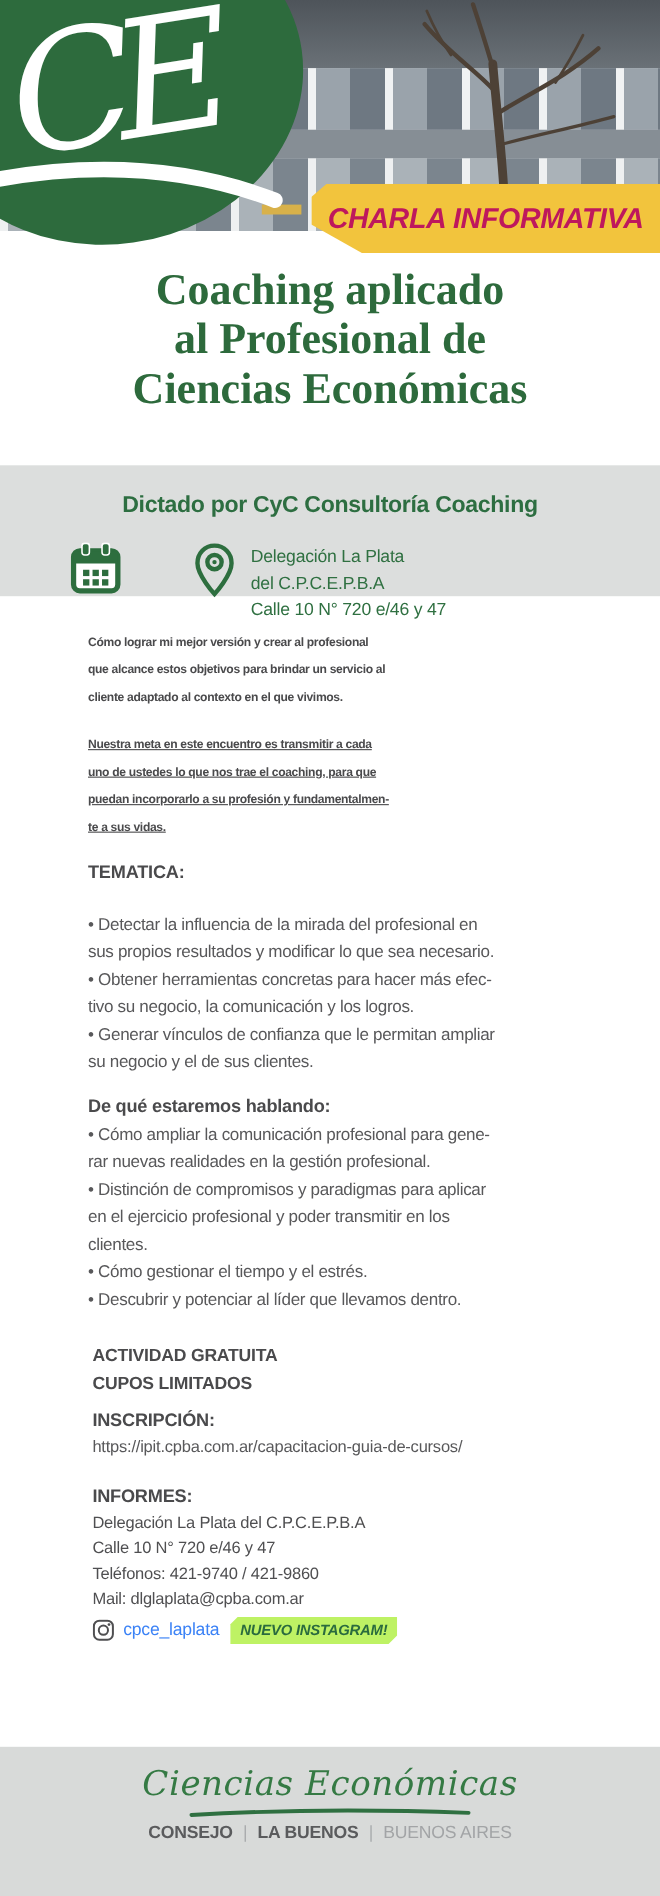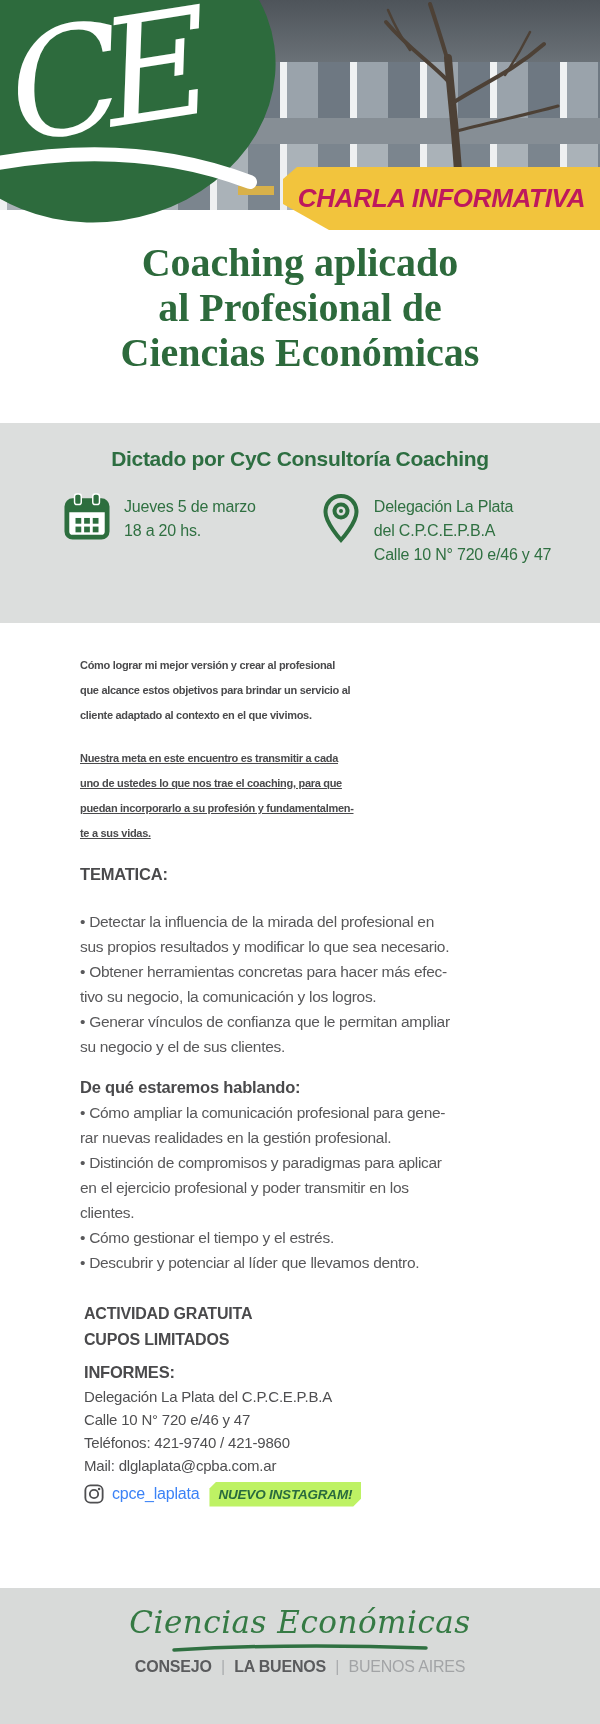--- a/index.html
+++ b/index.html
@@ -24,21 +24,21 @@
   .badge { position:absolute; top:167px; right:0; width:317px; height:63px;
     background:#f2c43d; display:flex; align-items:center; justify-content:center;
     clip-path:polygon(14px 0, 100% 0, 100% 100%, 46px 100%, 0 calc(100% - 26px), 0 12px); }
   .badge span { font-style:italic; font-weight:bold; font-size:26px; letter-spacing:-0.3px; color:#be185d; }
 
   
   .title { margin-top:8px; text-align:center; font-family:"Liberation Serif","DejaVu Serif",serif;
     font-size:40px; line-height:45px; color:#2d6a3c; white-space:pre-line; }
 
   
-  .panel { position:relative; margin-top:48px; height:200px; background:#dcdedd; }
+  .panel { position:relative; margin-top:48px; height:119px; background:#dcdedd; }
   .panel-heading { padding-top:24px; text-align:center; font-weight:bold; font-size:21px;
     letter-spacing:-0.3px; color:#2d6e41; }
   .panel-row { position:absolute; top:70px; left:64px; display:flex; }
   .panel-item { display:flex; align-items:flex-start; }
   .panel-item + .panel-item { margin-left:66px; }
   .panel-icon { flex:0 0 auto; }
   .panel-text { margin-left:14px; font-size:16px; line-height:24px; letter-spacing:-0.2px;
     color:#2f7041; white-space:pre-line; margin-top:2px; }
 
   
@@ -128,22 +128,20 @@
           <rect x="30" y="1" width="7" height="11" rx="2.5" fill="#2d6e3e" stroke="#ffffff" stroke-width="1.5"></rect>
           <g fill="#2d6e3e">
             <rect x="12" y="26" width="6" height="6"></rect>
               <rect x="21" y="26" width="6" height="6"></rect>
               <rect x="30" y="26" width="6" height="6"></rect>
             <rect x="12" y="35" width="6" height="6"></rect>
               <rect x="21" y="35" width="6" height="6"></rect>
               <rect x="30" y="35" width="6" height="6"></rect>
           </g>
         </svg>
-        <div class="panel-text lines">Jueves 5 de marzo
-18 a 20 hs.</div>
       </div>
       <div class="panel-item">
         <svg class="panel-icon" width="38" height="52" viewBox="0 0 38 52">
           <path d="M19 3 C10 3 3.5 10 3.5 19 c0 11 15.5 28 15.5 28 s15.5-17 15.5-28 C34.5 10 28 3 19 3 z" fill="none" stroke="#2d6e3e" stroke-width="4"></path>
           <circle cx="19" cy="18" r="6.5" fill="none" stroke="#2d6e3e" stroke-width="4"></circle>
           <circle cx="19" cy="18" r="2" fill="#2d6e3e"></circle>
         </svg>
         <div class="panel-text lines">Delegación La Plata
 del C.P.C.E.P.B.A
 Calle 10 N° 720 e/46 y 47</div>
@@ -178,20 +176,24 @@
 • Distinción de compromisos y paradigmas para aplicar
 en el ejercicio profesional y poder transmitir en los
 clientes.
 • Cómo gestionar el tiempo y el estrés.
 • Descubrir y potenciar al líder que llevamos dentro.</div>
     </div>
 
     <div class="activity lines">ACTIVIDAD GRATUITA
 CUPOS LIMITADOS</div>
 
+    <div class="inscription">
+      <div class="blk-h">INSCRIPCIÓN:</div>
+      <a class="url" href="#">https://ipit.cpba.com.ar/capacitacion-guia-de-cursos/</a>
+    </div>
 
     <div>
       <div class="blk-h">INFORMES:</div>
       <div class="inf-lines lines">Delegación La Plata del C.P.C.E.P.B.A
 Calle 10 N° 720 e/46 y 47
 Teléfonos: 421-9740 / 421-9860
 Mail: dlglaplata@cpba.com.ar</div>
       <div class="ig-row">
         <svg width="20" height="20" viewBox="0 0 22 22">
           <rect x="1.5" y="1.5" width="19" height="19" rx="5.5" fill="none" stroke="#4f4f51" stroke-width="2"></rect>

